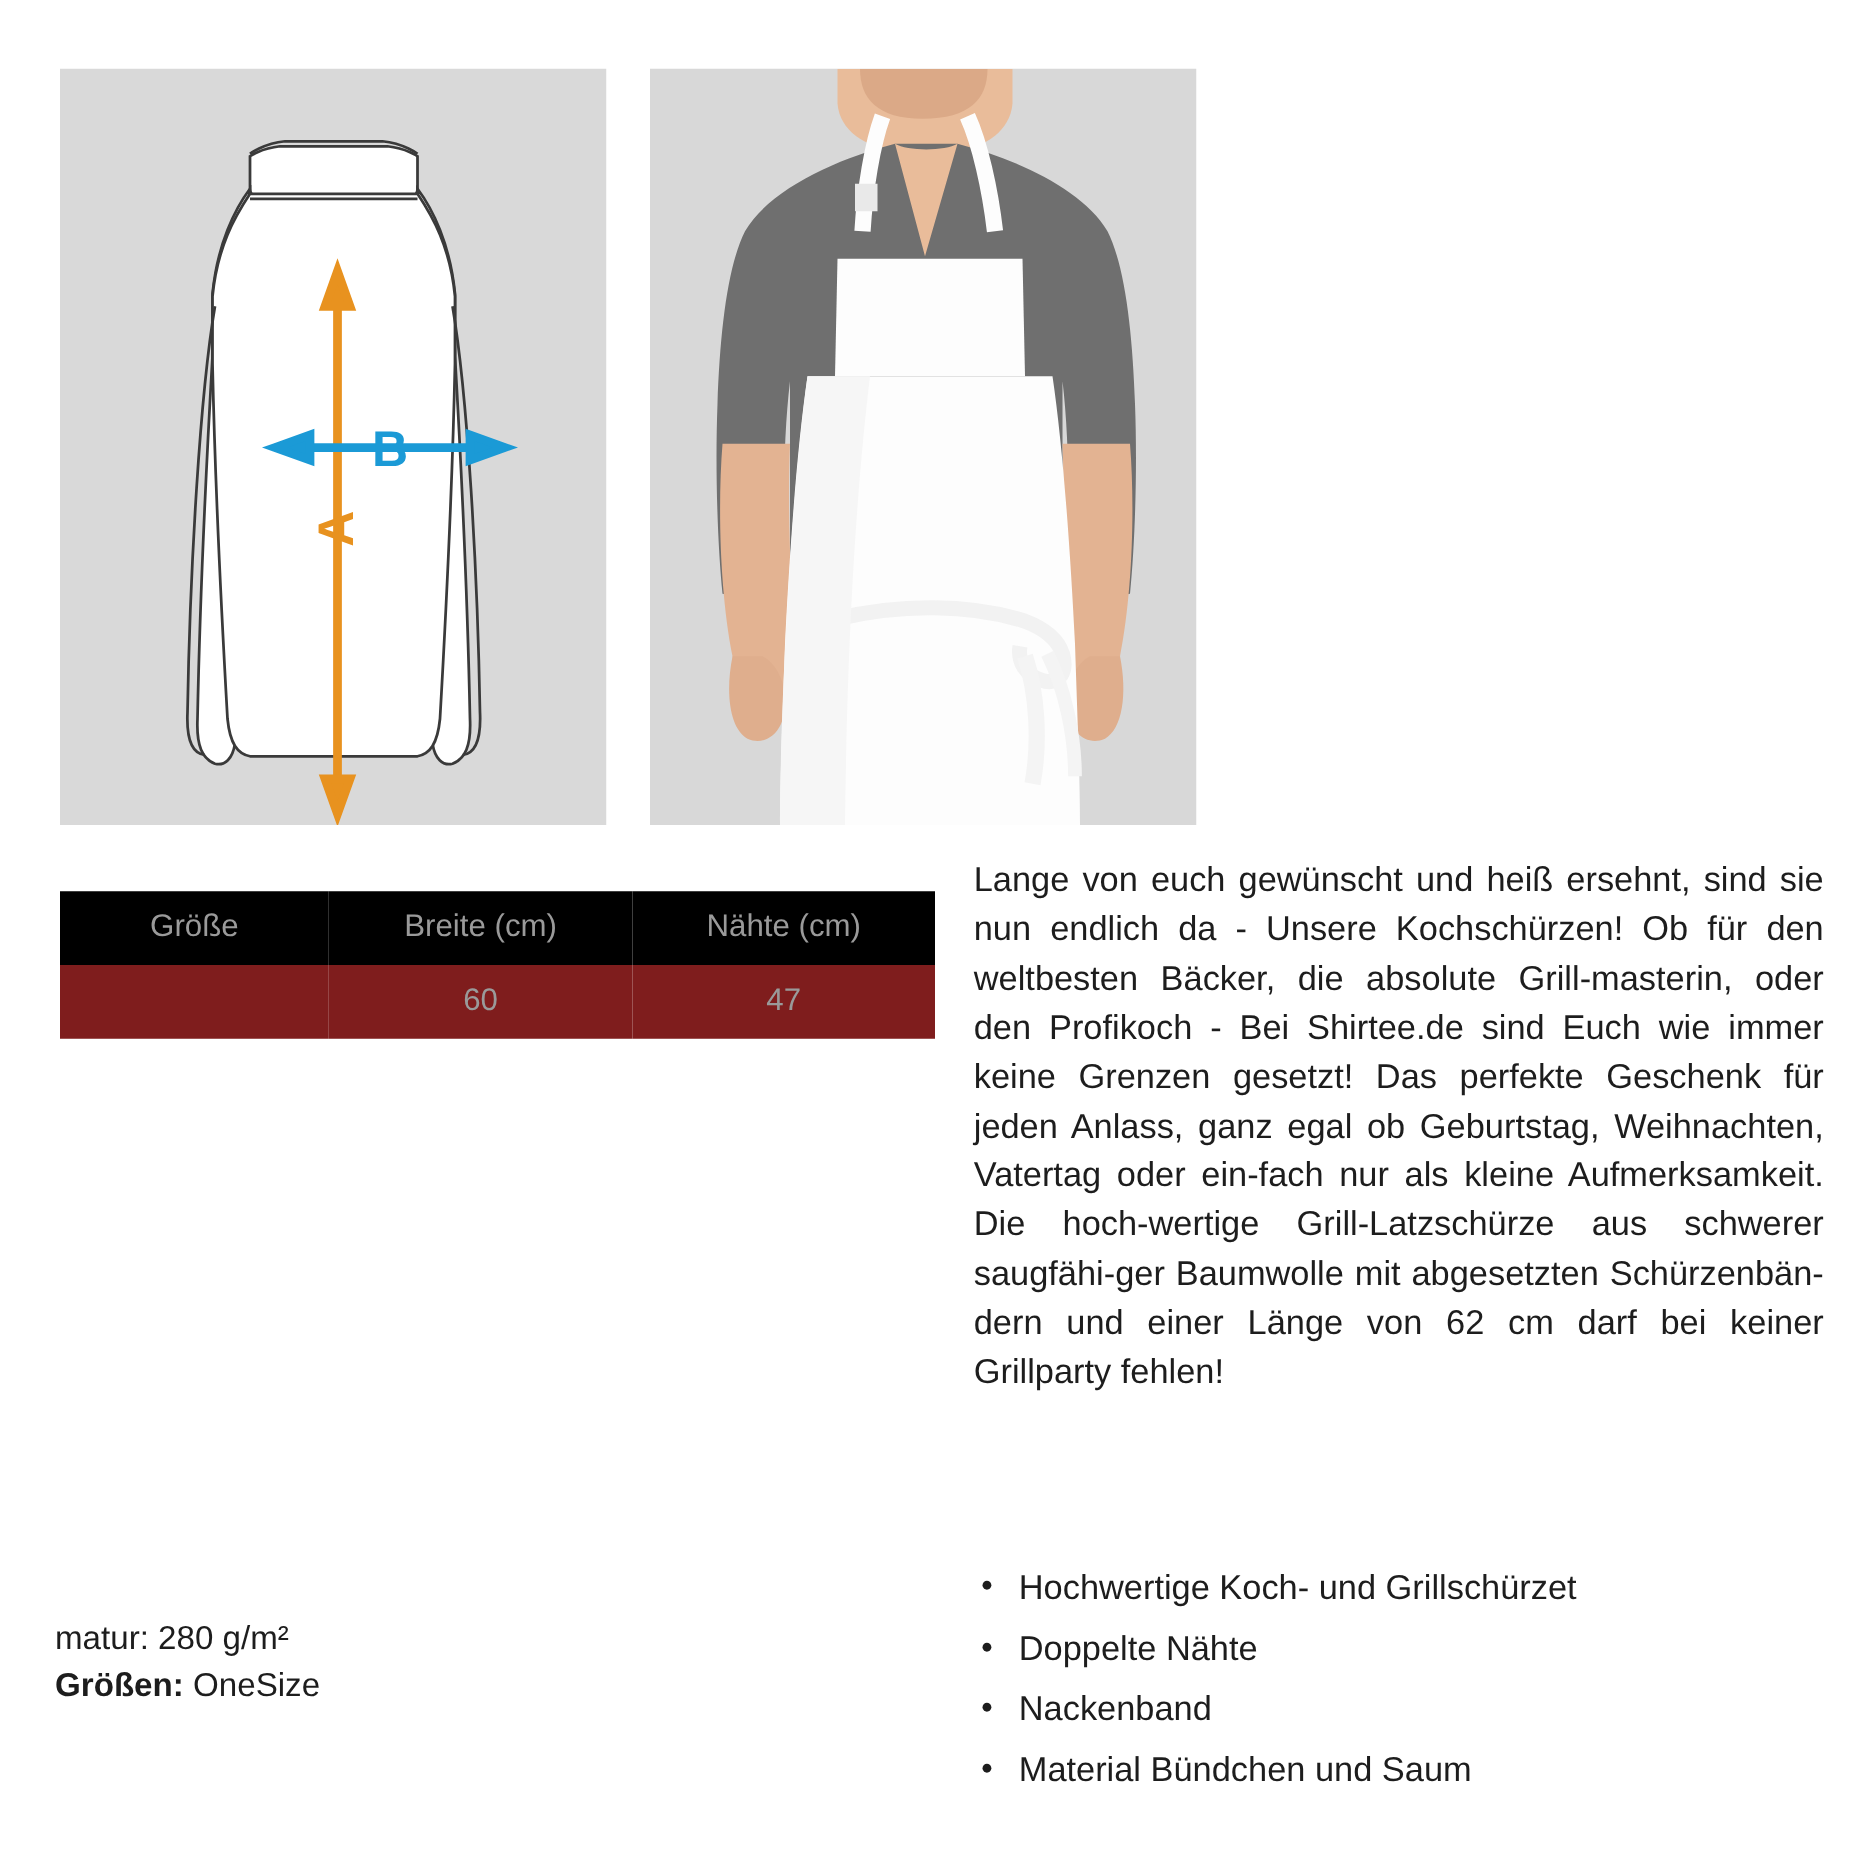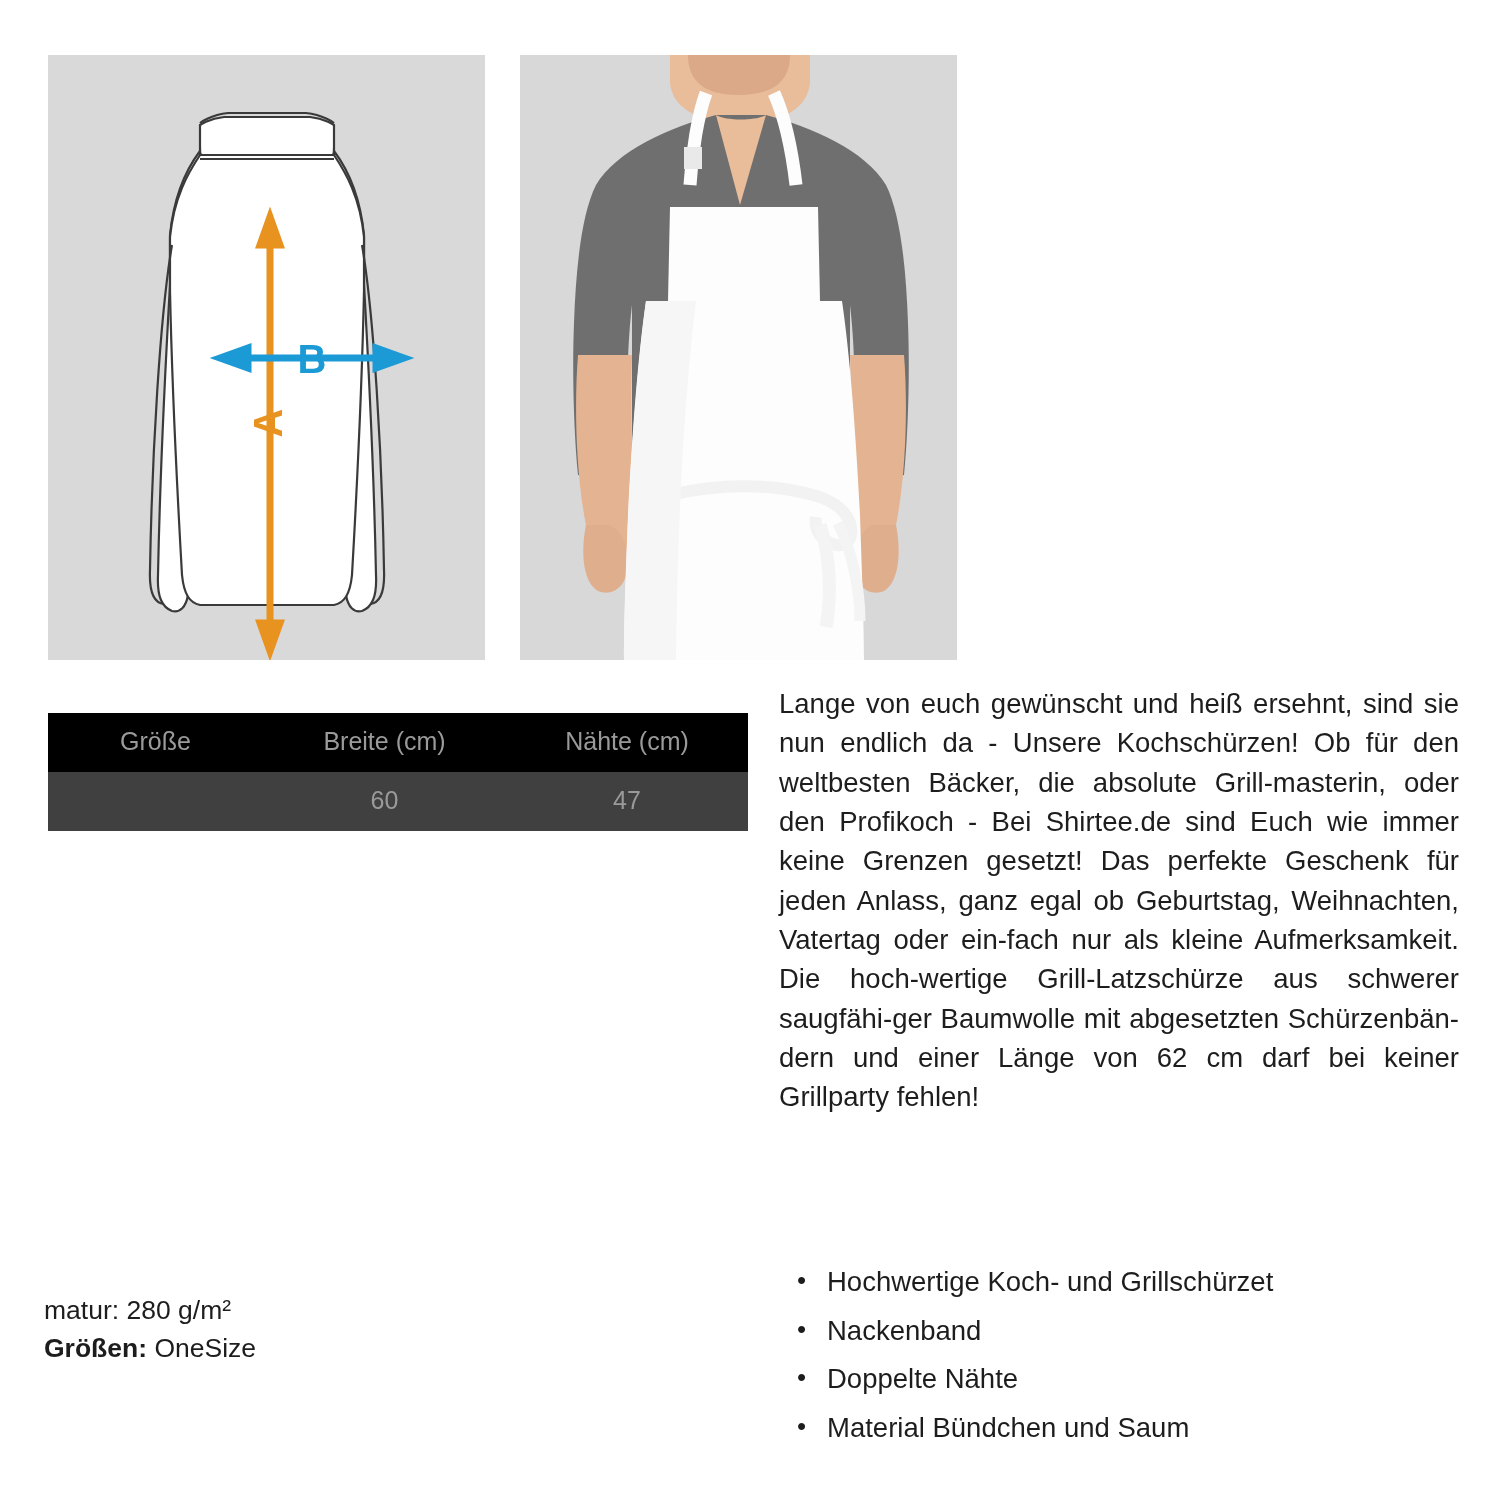--- a/index.html
+++ b/index.html
@@ -39,21 +39,21 @@
     border-collapse: collapse;
     font-size: 25px;
     color: #9a9a9a;
   }
   #size-table th, #size-table td {
     padding: 14px 0 16px 0;
     font-weight: normal;
     text-align: center;
   }
   #size-table thead tr { background: #000000; }
-  #size-table tbody tr { background: #404040; }
+  #size-table tbody tr { background: #7f1d1d; }
   #size-table th:nth-child(1), #size-table td:nth-child(1) { width: 215px; }
   #size-table th:nth-child(2), #size-table td:nth-child(2) { width: 243px; }
   #size-table th:nth-child(3), #size-table td:nth-child(3) { width: 242px; }
 
   
   #material-block {
     position: absolute;
     left: 44px; top: 1290px; width: 710px;
     font-size: 26.5px;
     line-height: 1.42;
@@ -74,21 +74,21 @@
     hyphens: manual;
   }
 
   #features {
     position: absolute;
     left: 779px; top: 1250px; width: 680px;
     font-size: 27.5px;
     line-height: 1.48;
     color: #1d1d1d;
   }
-  #features ul { list-style: none; margin: 12px; padding: 0; }
+  #features ul { list-style: none; margin: 0; padding: 0; }
   #features li {
     position: relative;
     padding-left: 36px;
     margin-bottom: 8px;
   }
   #features li::before {
     content: "•";
     position: absolute;
     left: 6px; top: -1px;
     font-size: 26px;
@@ -218,19 +218,19 @@
       <span class="lbl">Größen:</span>
       <span>OneSize</span>
     </div>
   </div>
 
   <div id="description">Lange von euch gewünscht und heiß ersehnt, sind sie nun endlich da - Unsere Kochschürzen! Ob für den weltbesten Bäcker, die absolute Grill-masterin, oder den Profikoch - Bei Shirtee.de sind Euch wie immer keine Grenzen gesetzt! Das perfekte Geschenk für jeden Anlass, ganz egal ob Geburtstag, Weihnachten, Vatertag oder ein-fach nur als kleine Aufmerksamkeit. Die hoch-wertige Grill-Latzschürze aus schwerer saugfähi-ger Baumwolle mit abgesetzten Schürzenbän-dern und einer Länge von 62 cm darf bei keiner Grillparty fehlen!</div>
 
   <div id="features">
     <ul>
       <li>Hochwertige Koch- und Grillschürzet</li>
+      <li>Doppelte Nähte</li>
       <li>Nackenband</li>
-      <li>Doppelte Nähte</li>
       <li>Material Bündchen und Saum</li>
     </ul>
   </div>
 
 </div>
 
 </body></html>

